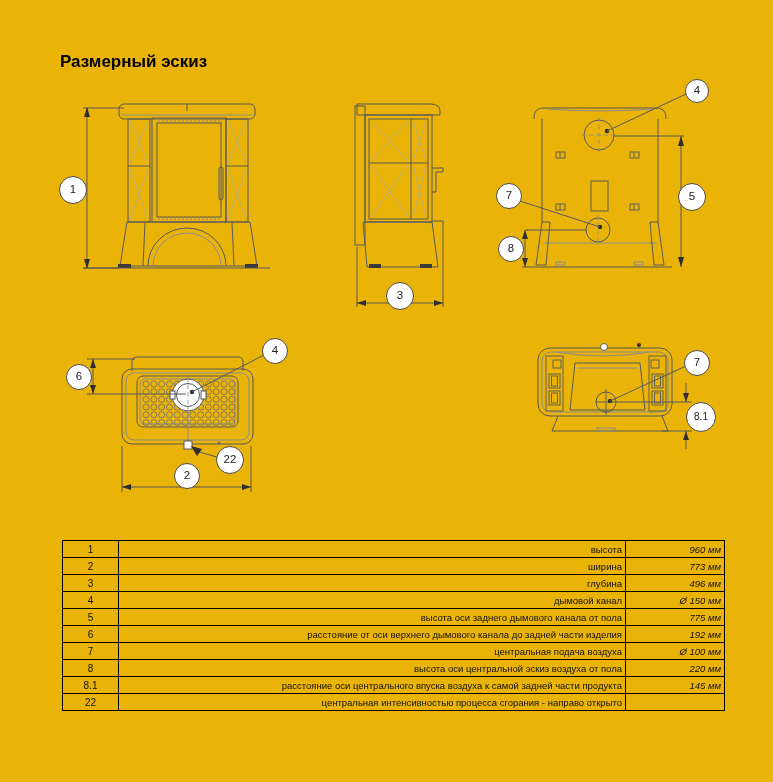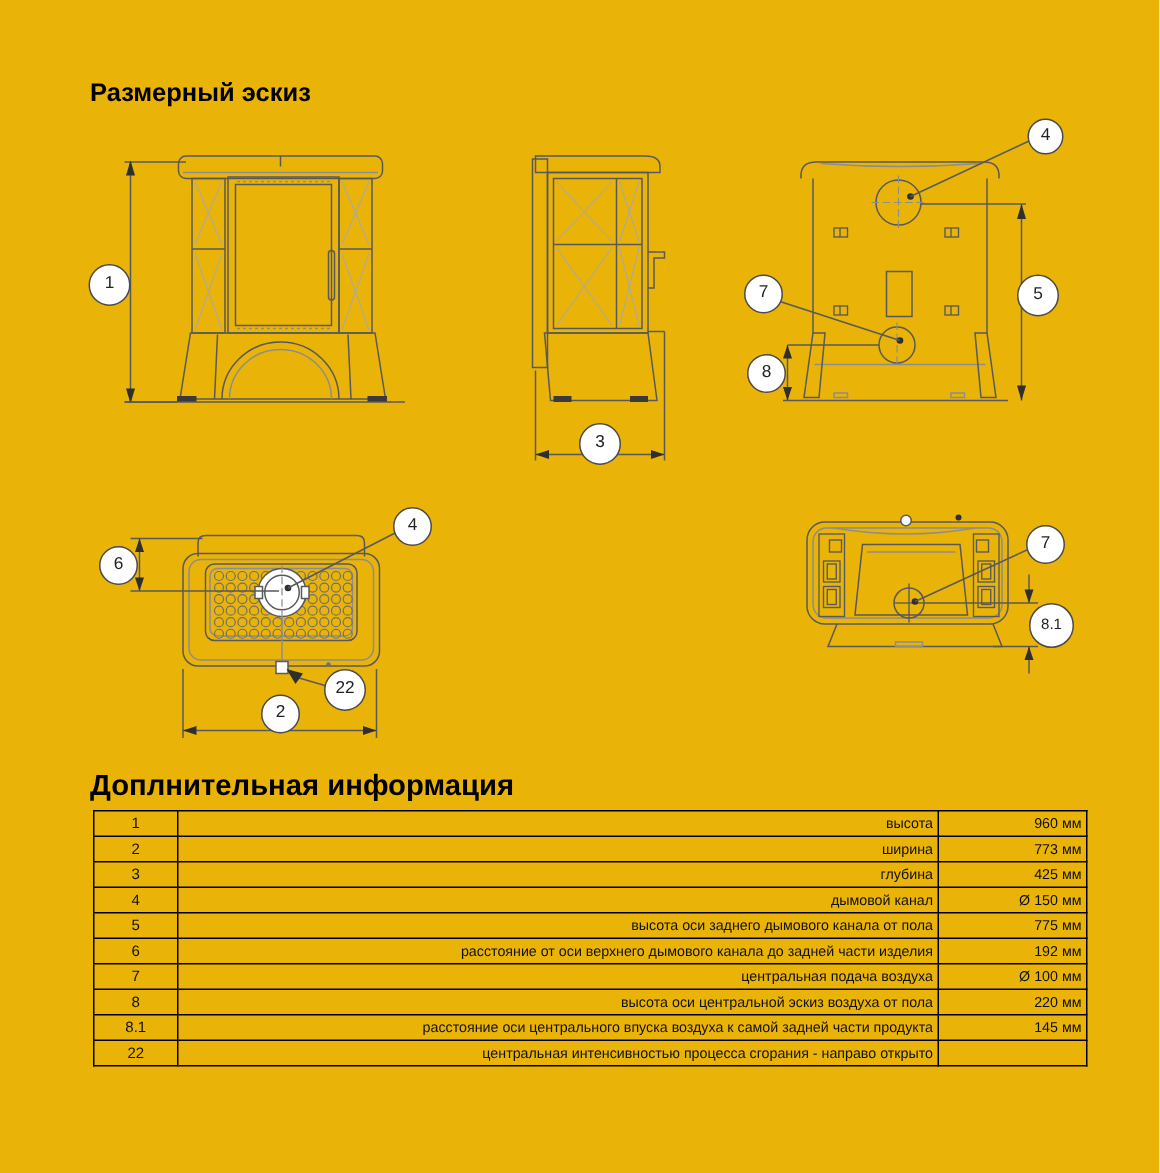--- a/index.html
+++ b/index.html
@@ -10,21 +10,21 @@
   svg{position:absolute;left:0;top:0;}
   .callout{position:absolute;border:1px solid #4a4a4a;border-radius:50%;background:#fff;
            display:flex;align-items:center;justify-content:center;
            font-size:11.5px;color:#222;box-sizing:border-box;line-height:1;}
   .callout.small{font-size:10px;}
   table.info{position:absolute;left:62px;top:540px;width:649px;border-collapse:collapse;
              table-layout:fixed;font-size:9.5px;color:#111;}
   table.info td{border:1px solid #000;height:16px;padding:0 3px;overflow:hidden;white-space:nowrap;}
   td.c-num{width:49px;text-align:center;font-size:10px;}
   td.c-desc{width:500px;text-align:right;}
-  td.c-val{width:92px;text-align:right;}
+  td.c-val{width:92px;text-align:right;font-style:italic;}
 </style>
 </head>
 <body>
 
 <div id="page">
 
   <div class="h1">Размерный эскиз</div>
 
   <svg width="773" height="512" viewBox="0 0 773 512" fill="none" stroke="#58595b" stroke-width="1">
 
@@ -259,40 +259,39 @@
   <div class="callout" style="left:678px;top:183px;width:28px;height:28px;">5</div>
   <div class="callout" style="left:496px;top:183px;width:26px;height:26px;">7</div>
   <div class="callout" style="left:498px;top:236px;width:26px;height:26px;">8</div>
   <div class="callout" style="left:66px;top:364px;width:26px;height:26px;">6</div>
   <div class="callout" style="left:262px;top:338px;width:26px;height:26px;">4</div>
   <div class="callout" style="left:216px;top:446px;width:28px;height:28px;">22</div>
   <div class="callout" style="left:174px;top:463px;width:26px;height:26px;">2</div>
   <div class="callout" style="left:684px;top:350px;width:26px;height:26px;">7</div>
   <div class="callout small" style="left:686px;top:402px;width:30px;height:30px;">8.1</div>
 
-  <div class="h2">Доплнительная информация</div>
 
   <table class="info">
     <tbody>
     <tr>
       <td class="c-num">1</td>
       <td class="c-desc">высота</td>
       <td class="c-val">960 мм</td>
     </tr>
 
     <tr>
       <td class="c-num">2</td>
       <td class="c-desc">ширина</td>
       <td class="c-val">773 мм</td>
     </tr>
 
     <tr>
       <td class="c-num">3</td>
       <td class="c-desc">глубина</td>
-      <td class="c-val">425 мм</td>
+      <td class="c-val">496 мм</td>
     </tr>
 
     <tr>
       <td class="c-num">4</td>
       <td class="c-desc">дымовой канал</td>
       <td class="c-val">Ø 150 мм</td>
     </tr>
 
     <tr>
       <td class="c-num">5</td>

